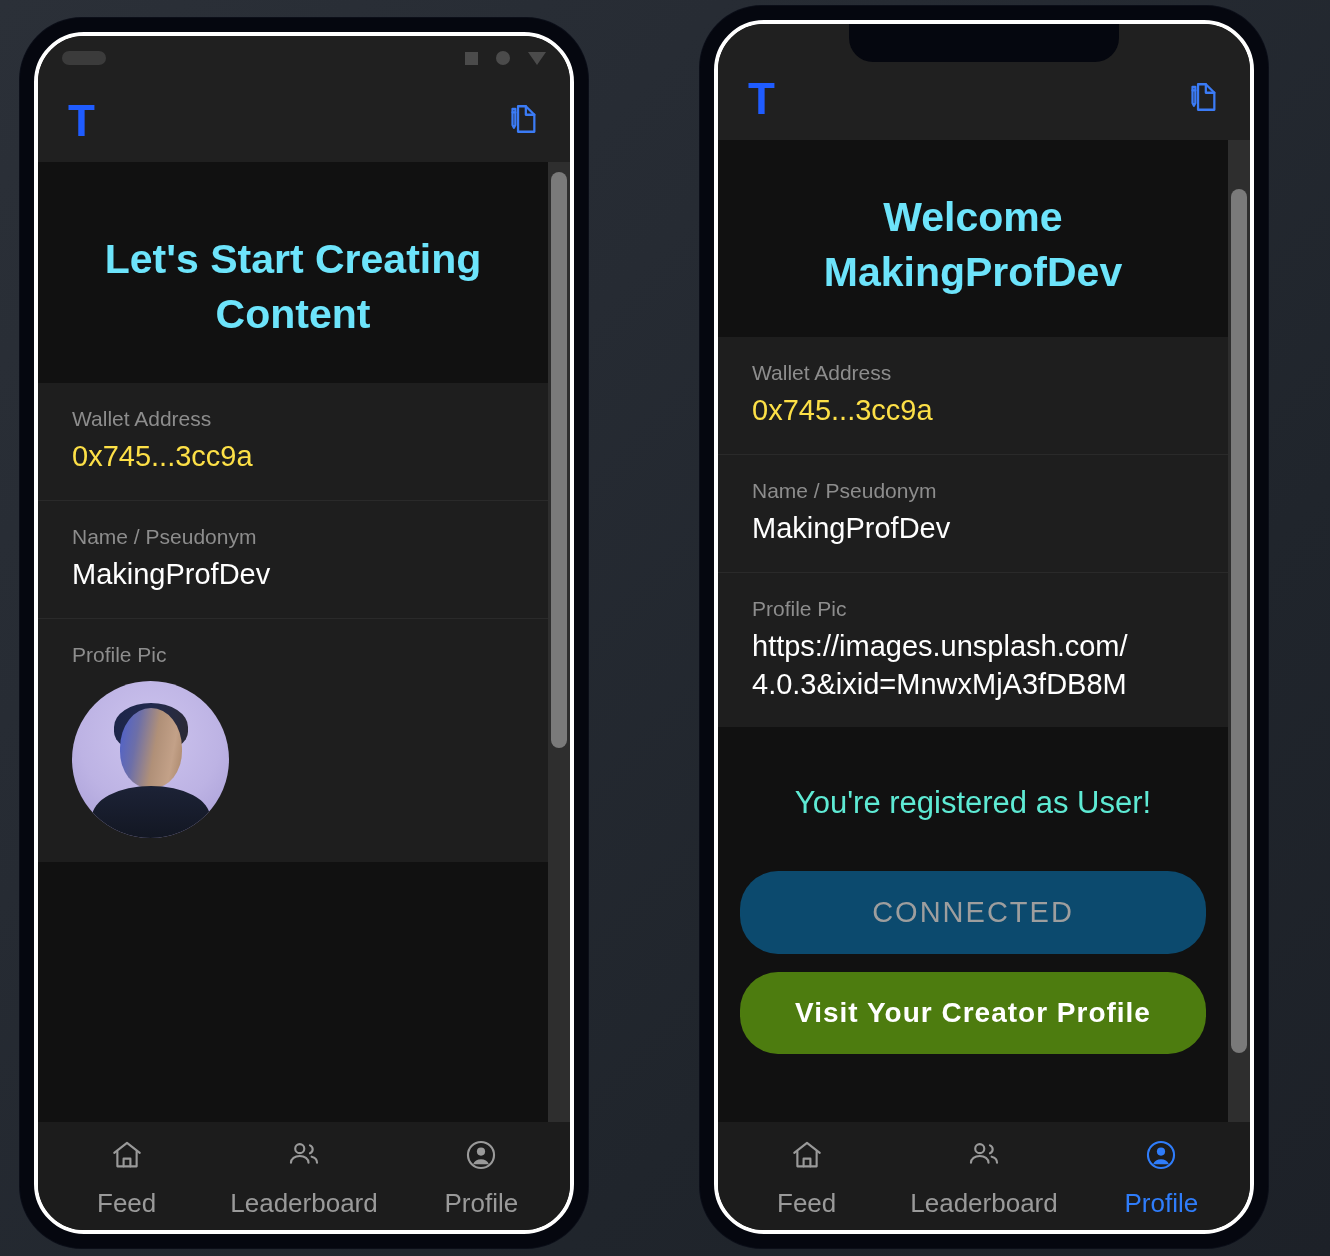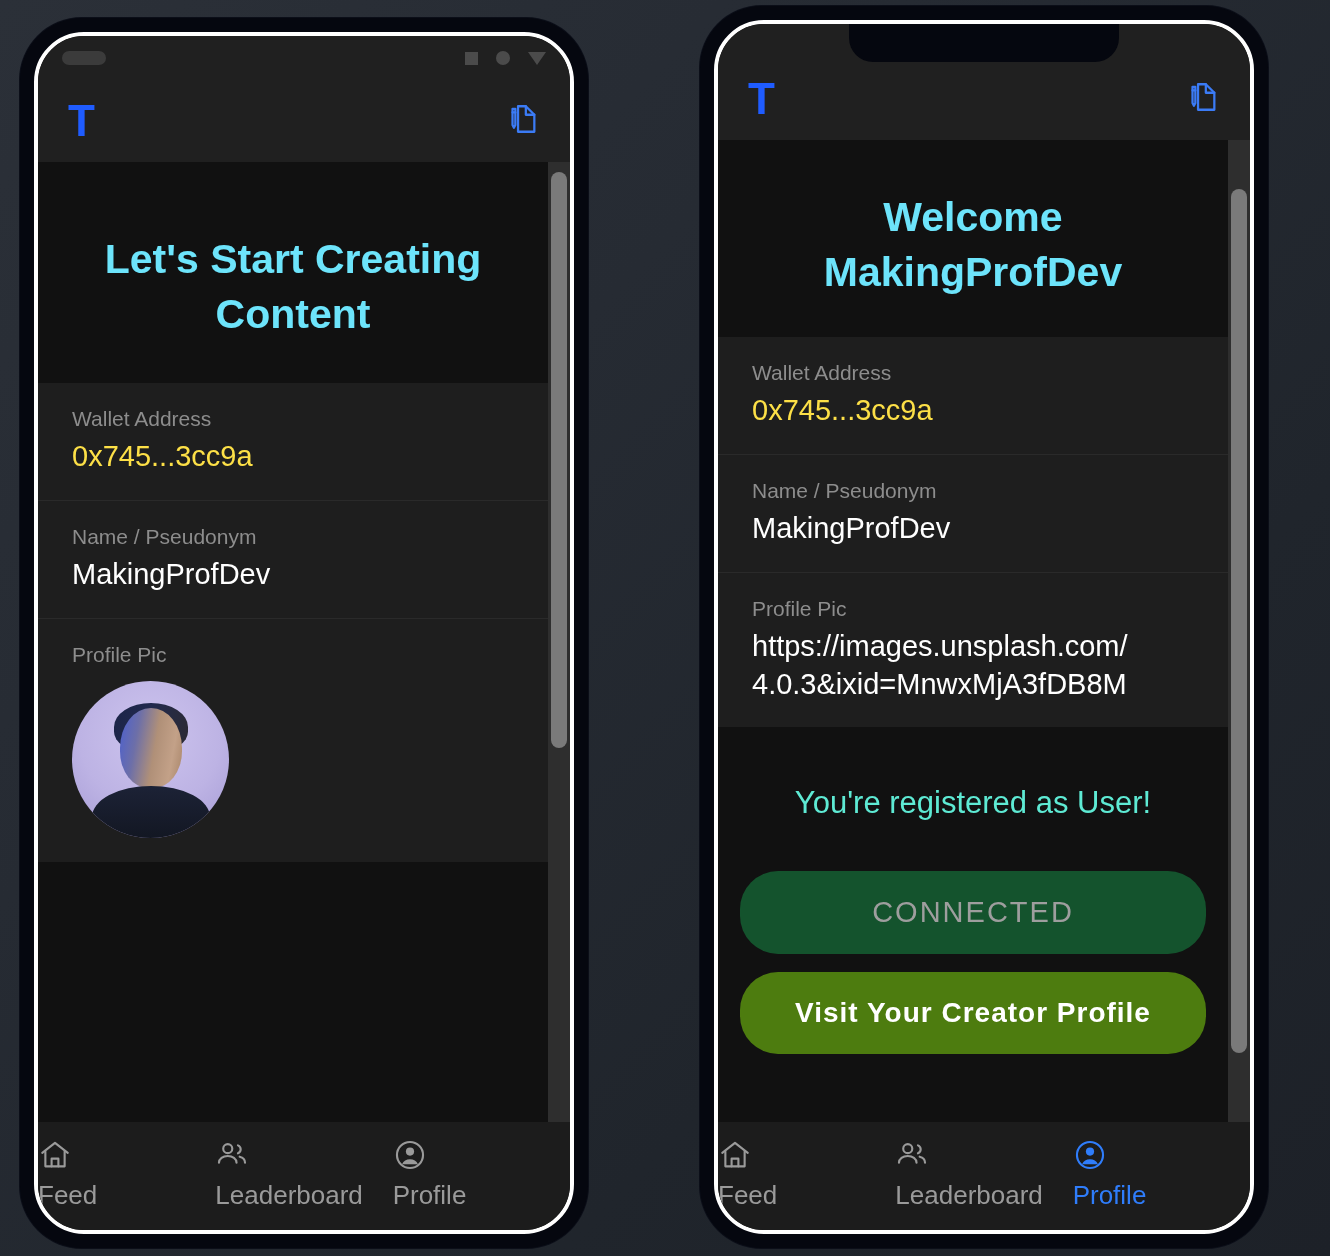--- a/index.html
+++ b/index.html
@@ -245,21 +245,21 @@
   .btn-wrap { padding: 0 22px 18px; }
   .btn {
     width: 100%;
     border: none;
     border-radius: 38px;
     font-family: "Liberation Sans", sans-serif;
     cursor: pointer;
     display: block;
   }
   .btn-connected {
-    background: #14532d;
+    background: #0c4a6e;
     color: #9e9e9e;
     font-size: 29px;
     letter-spacing: 2px;
     padding: 25px 0;
   }
   .btn-visit {
     background: #4d7c0f;
     color: #ffffff;
     font-size: 28px;
     font-weight: 700;
@@ -273,21 +273,22 @@
     height: 108px;
     background: #1c1c1c;
     display: flex;
     align-items: flex-start;
     padding-top: 16px;
   }
   .tab {
     flex: 1;
     display: flex;
     flex-direction: column;
-    gap: 10px;
+    align-items: center;
+    gap: 18px;
     color: #9a9a9a;
   }
   .tab.active { color: #2f7dfb; }
   .tab-label { font-size: 26px; line-height: 1; }
   .tab-icon { width: 34px; height: 34px; display: block; }
 </style>
 </head>
 <body>
 
 <div class="phone" id="phone-left">

